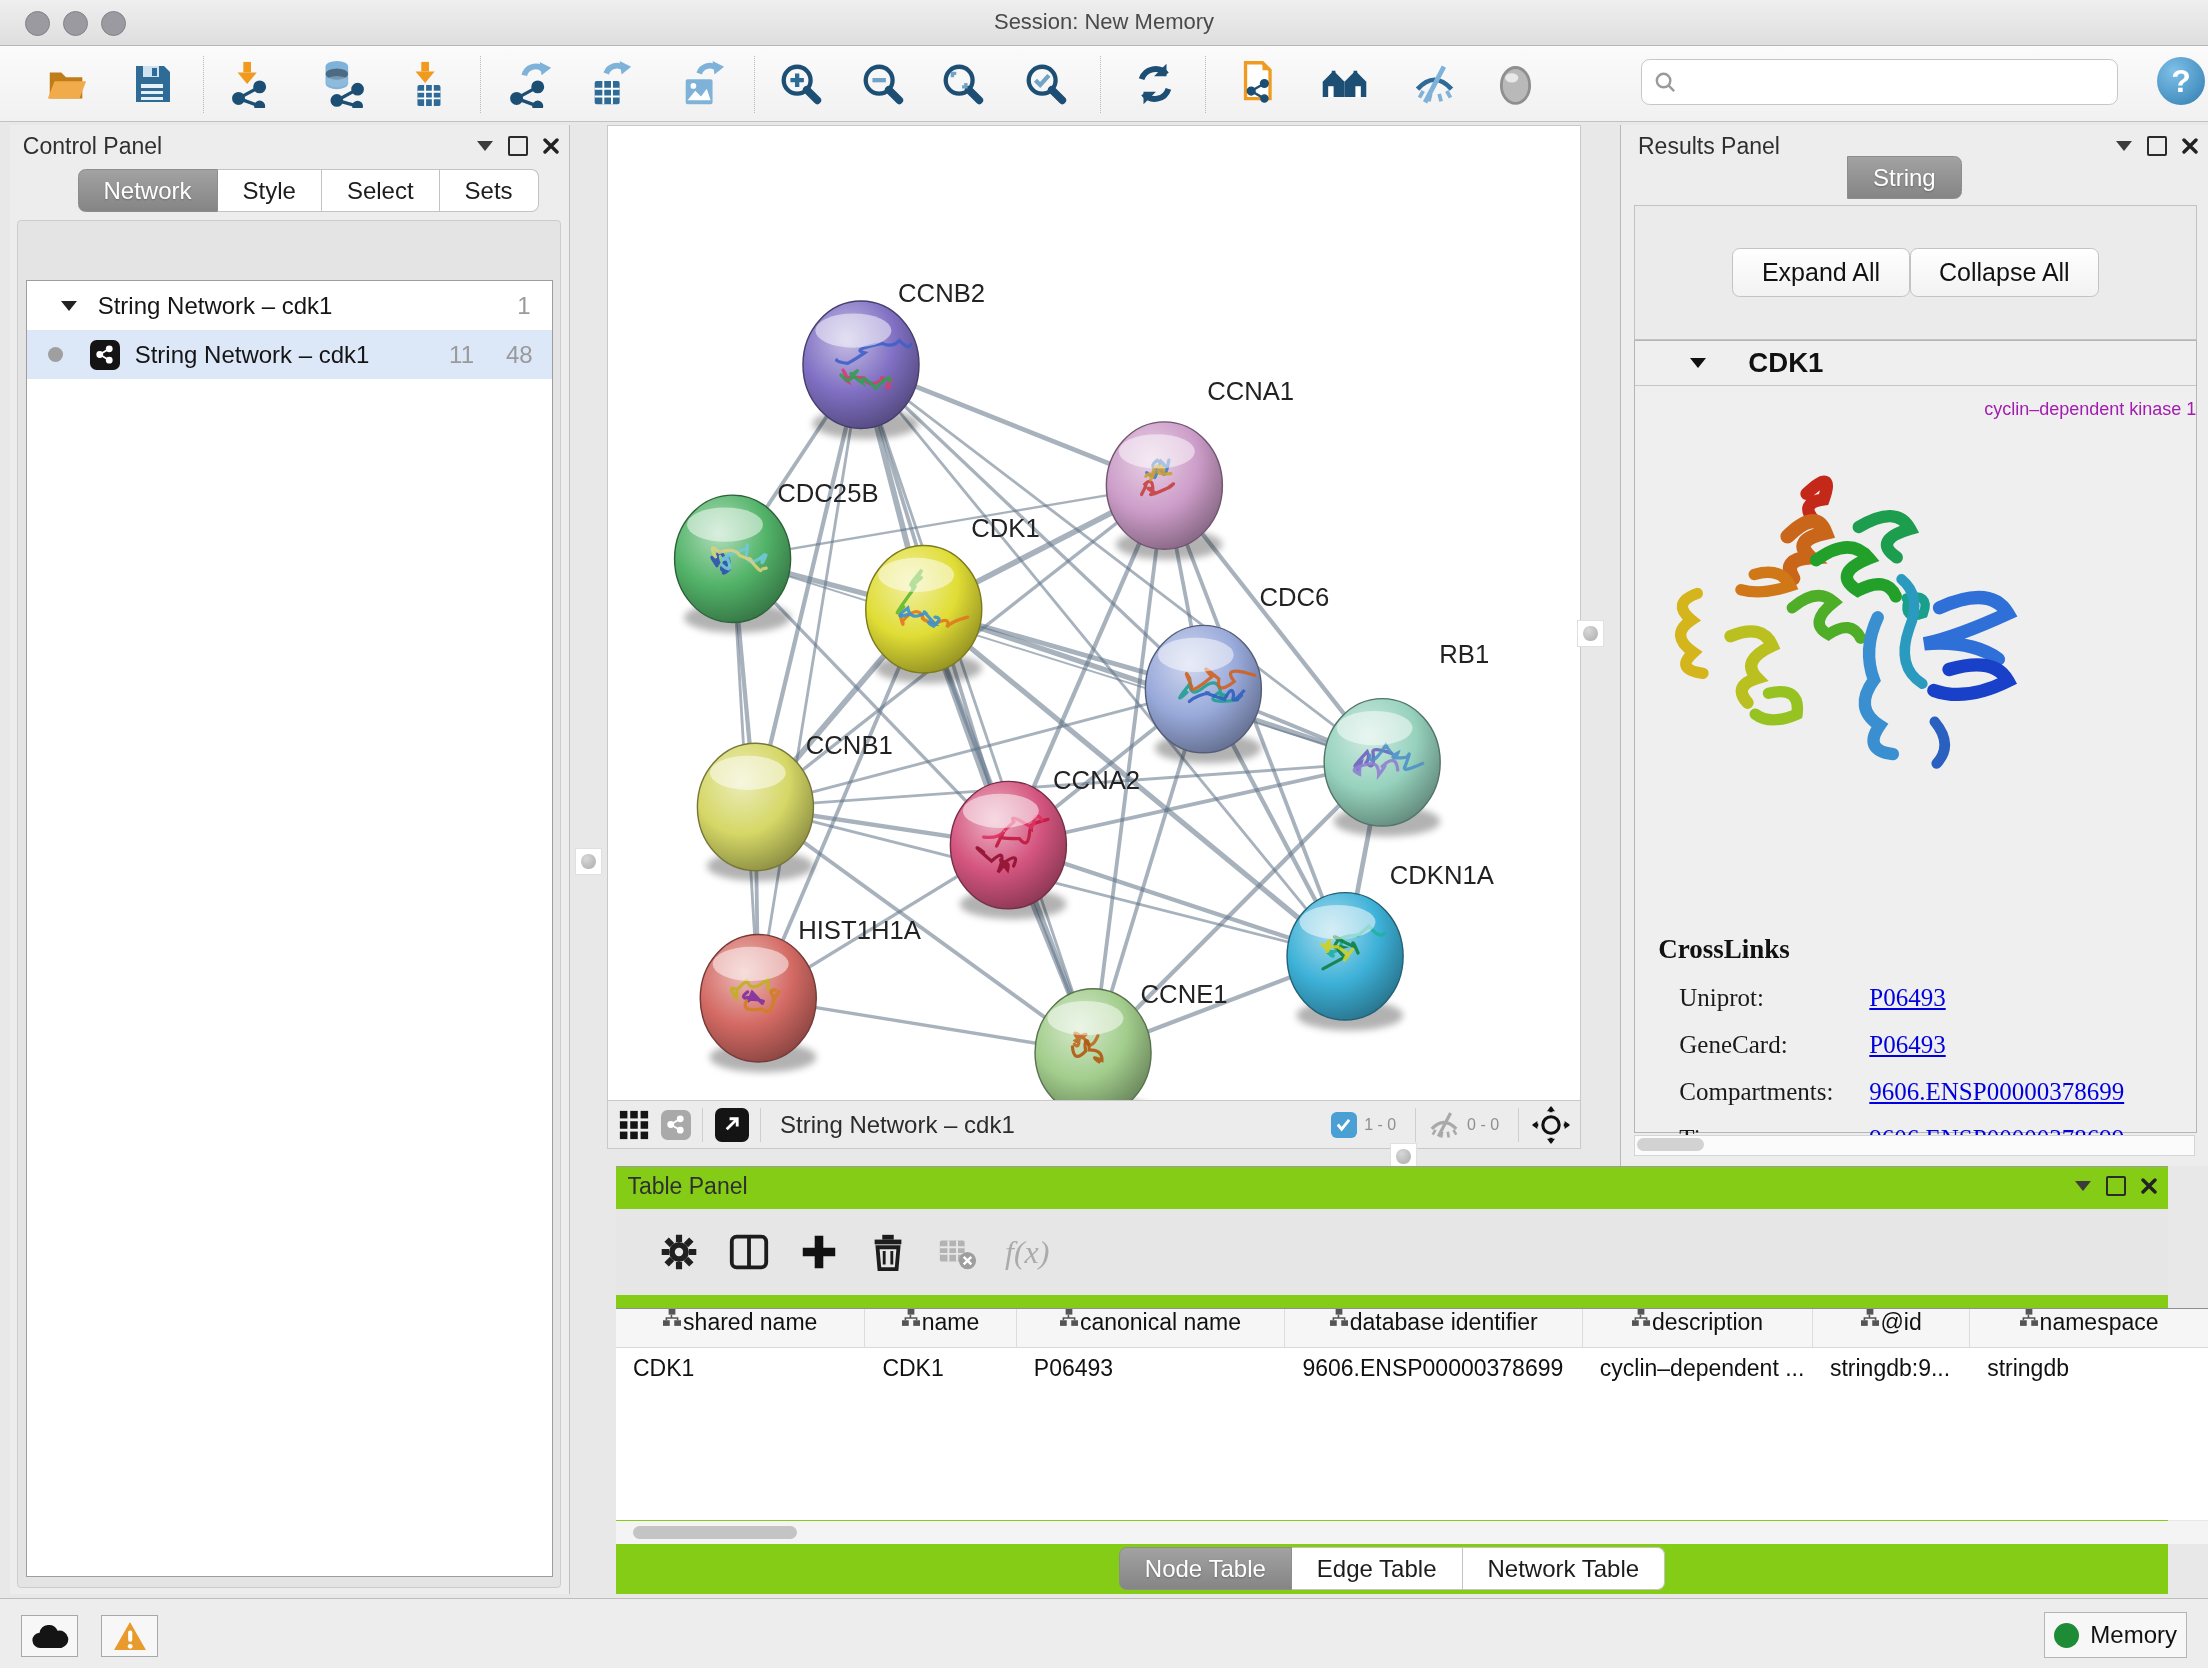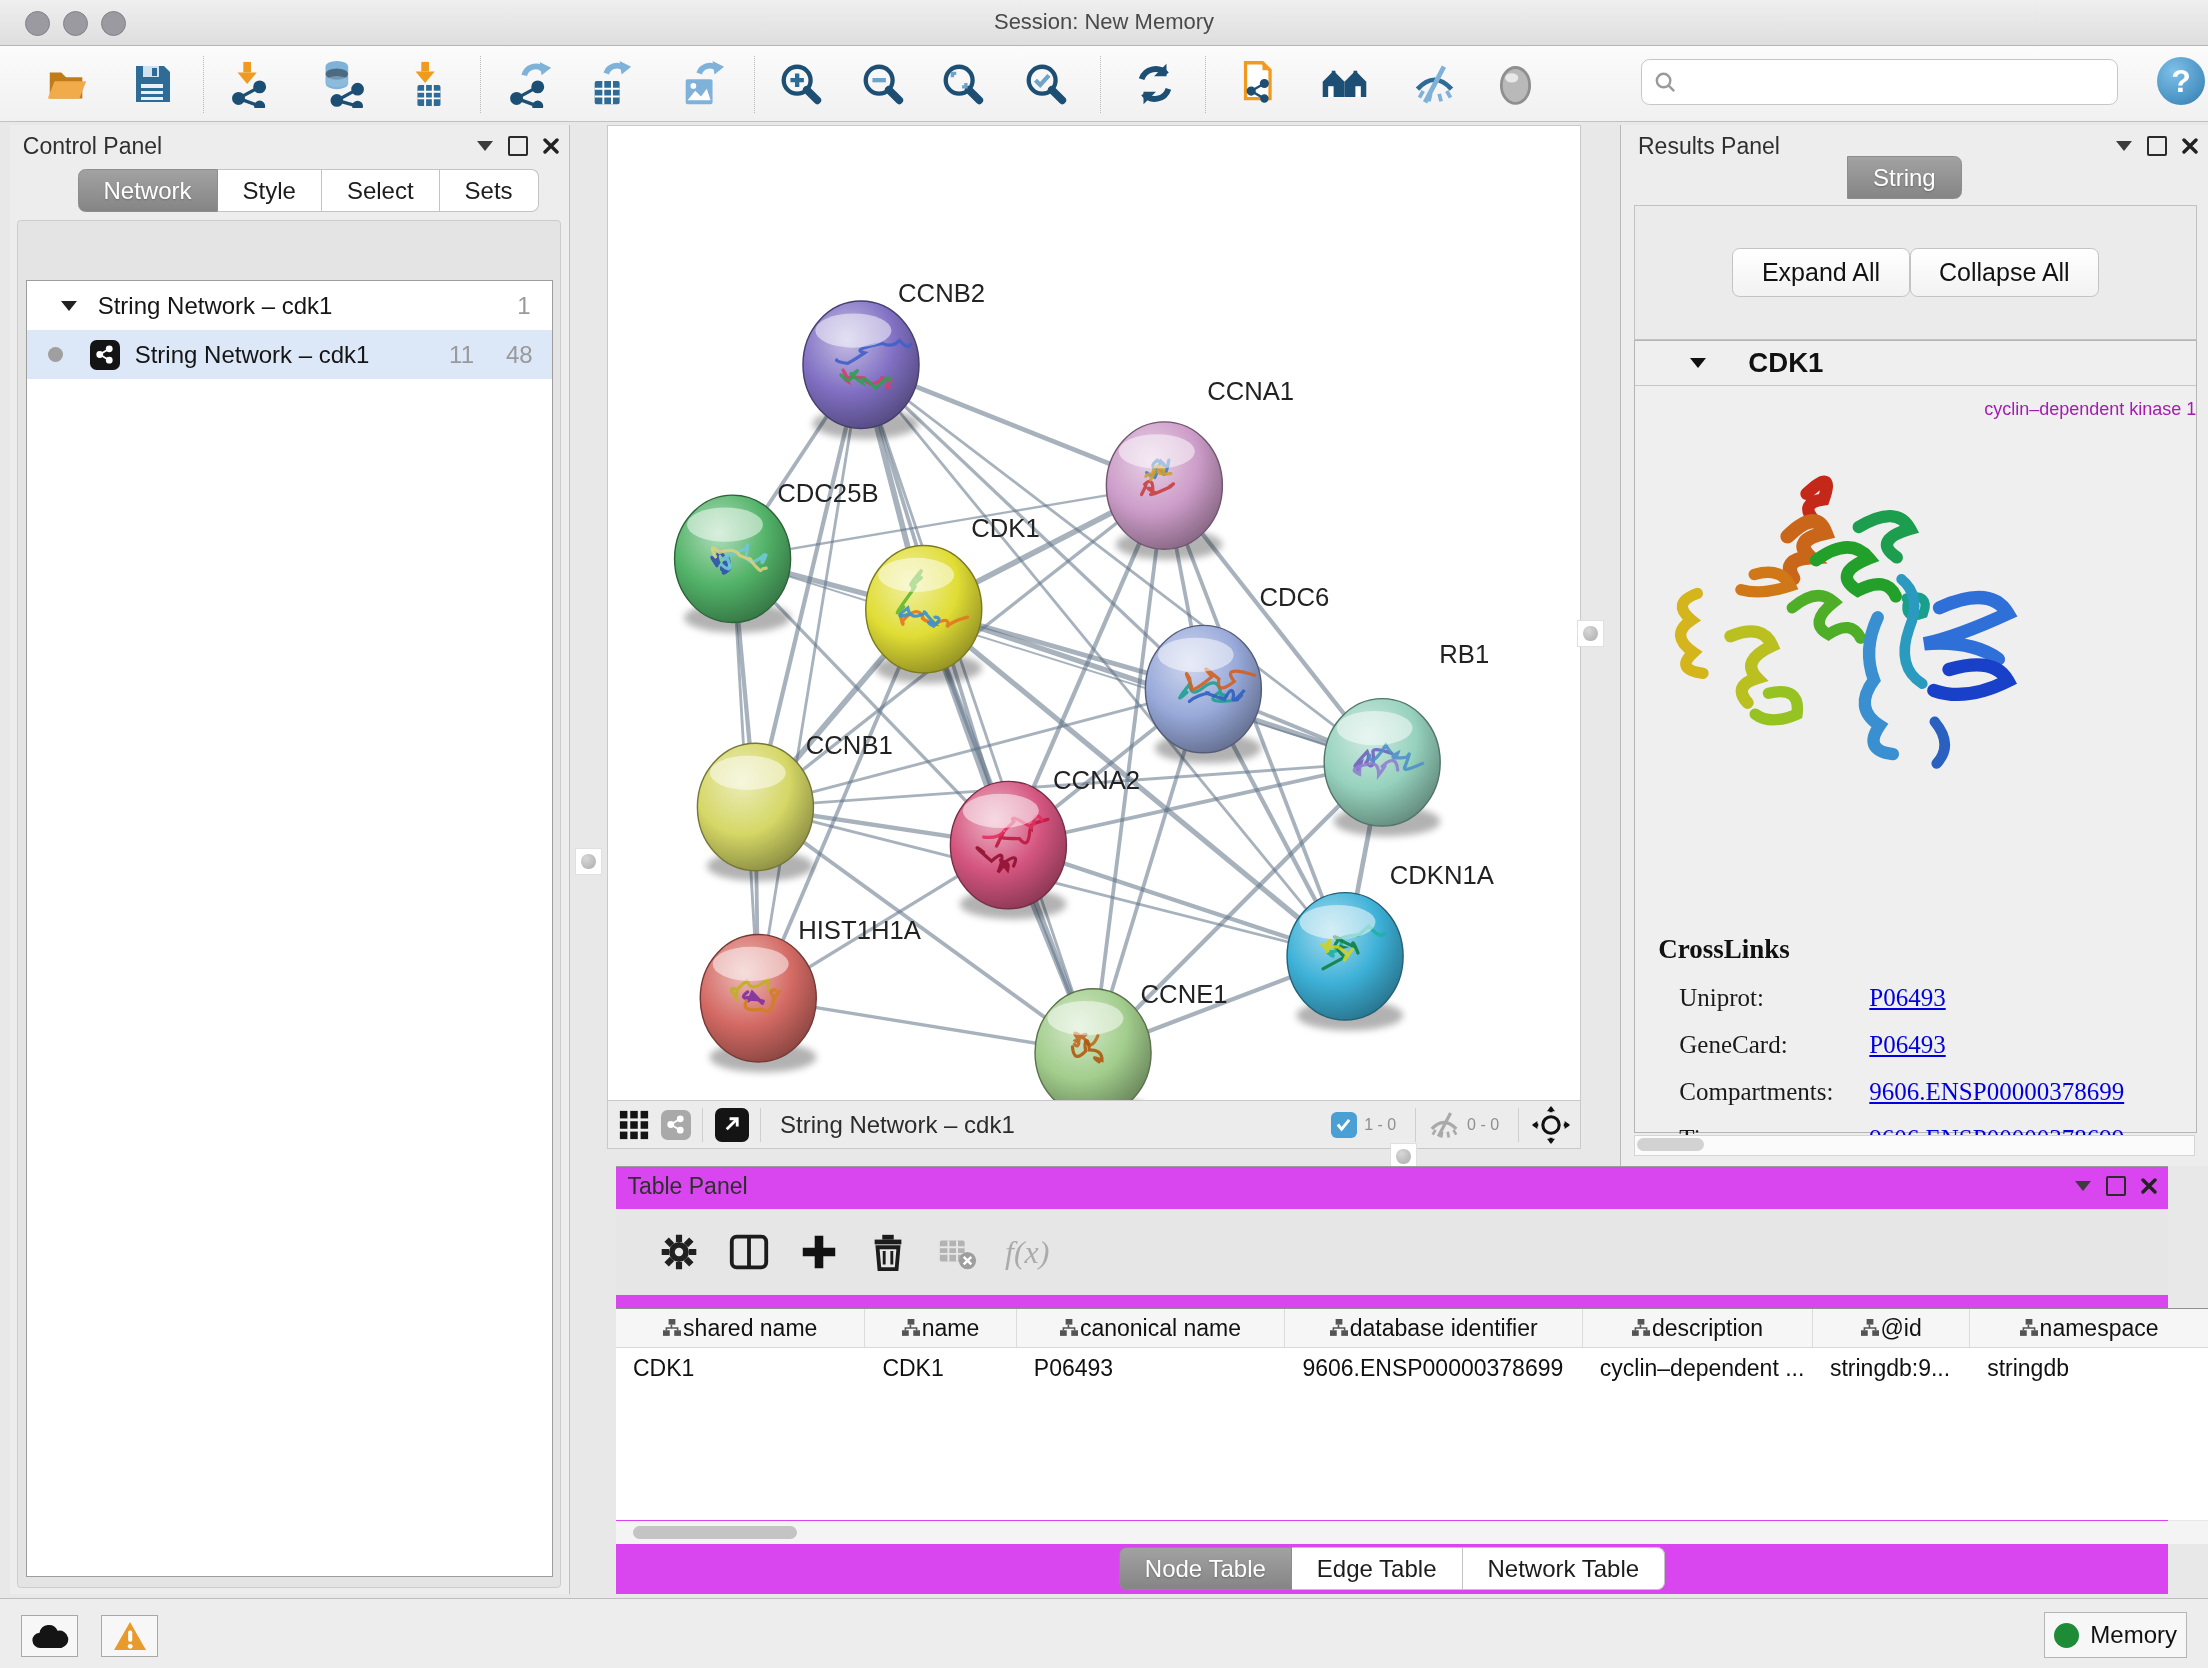--- a/index.html
+++ b/index.html
@@ -73,27 +73,27 @@
   .cdk-name{font-size:27.6px;font-weight:bold;color:#111;}
   .cdk-desc{font-size:18px;color:#a21caf;padding:13.3px 0 0 23px;text-align:right;}
   .crosslinks{position:absolute;left:23px;top:593px;font-family:"Liberation Serif",serif;}
   .cl-title{font-size:27px;font-weight:bold;color:#111;}
   .cl-row{display:flex;margin-top:19px;}
   .cl-label{width:190px;font-size:25px;color:#1a1a1a;padding-left:21px;}
   .cl-link{font-size:25px;color:#0000de;text-decoration:underline;}
   .rp-hscroll{position:absolute;left:13.3px;top:1010px;width:561px;height:21px;background:#fbfbfb;border:1px solid #d5d5d5;box-sizing:border-box;}
   .rp-hthumb{position:absolute;left:1.9px;top:1.9px;width:67px;height:13.3px;border-radius:6.7px;background:#d2d2d2;}
   
-  .table-panel{position:absolute;left:616px;top:1166px;width:1552px;height:428px;background:#d946ef;border-top:1px solid #9c9c9c;box-sizing:border-box;}
+  .table-panel{position:absolute;left:616px;top:1166px;width:1552px;height:428px;background:#84cc16;border-top:1px solid #9c9c9c;box-sizing:border-box;}
   .tp-head{position:absolute;left:11.4px;right:11.4px;top:5.7px;display:flex;justify-content:space-between;align-items:center;}
   .tp-toolbar{position:absolute;left:0px;top:42px;width:100%;height:86px;background:#e6e6e6;display:flex;align-items:center;gap:27px;padding-left:42px;box-sizing:border-box;}
   .fx{font-family:"Liberation Serif",serif;font-style:italic;font-size:32px;color:#ababab;}
   .ttable{position:absolute;left:0;top:141px;width:1592px;height:211px;background:#fff;border-top:1.9px solid #8f8f8f;overflow:hidden;}
   .thead{display:flex;background:#f6f6f6;border-bottom:1px solid #d9d9d9;height:38px;}
-  .th{display:flex;align-items:center;justify-content:center;gap:2px;font-size:23px;color:#111;
+  .th{display:flex;align-items:flex-start;justify-content:center;gap:2px;font-size:23px;color:#111;
       border-right:1px solid #dcdcdc;box-sizing:border-box;white-space:nowrap;overflow:hidden;}
   .trowdata{display:flex;height:40px;}
   .td{font-size:23px;color:#111;padding-left:17px;display:flex;align-items:center;box-sizing:border-box;white-space:nowrap;overflow:hidden;}
   .tp-hscroll{position:absolute;left:0px;top:354px;width:1592px;height:23px;background:#f4f4f4;}
   .tp-hthumb{position:absolute;left:17px;top:4.8px;width:164px;height:13.3px;border-radius:6.7px;background:#c4c4c4;}
   .tp-tabs{position:absolute;left:0;top:380px;width:100%;display:flex;justify-content:center;}
   
   .statusbar{position:absolute;left:0;top:1598px;width:2208px;height:70px;background:#ededed;border-top:1px solid #bdbdbd;}
   .sq-btn{position:absolute;top:16px;width:55px;height:40px;background:#f7f7f7;border:1.9px solid #a8a8a8;display:flex;align-items:center;justify-content:center;}
   .membtn{position:absolute;right:21px;top:13.3px;width:141px;height:44px;background:#f7f7f7;border:1.9px solid #b5b5b5;display:flex;align-items:center;justify-content:center;gap:11.4px;font-size:24px;color:#111;}

